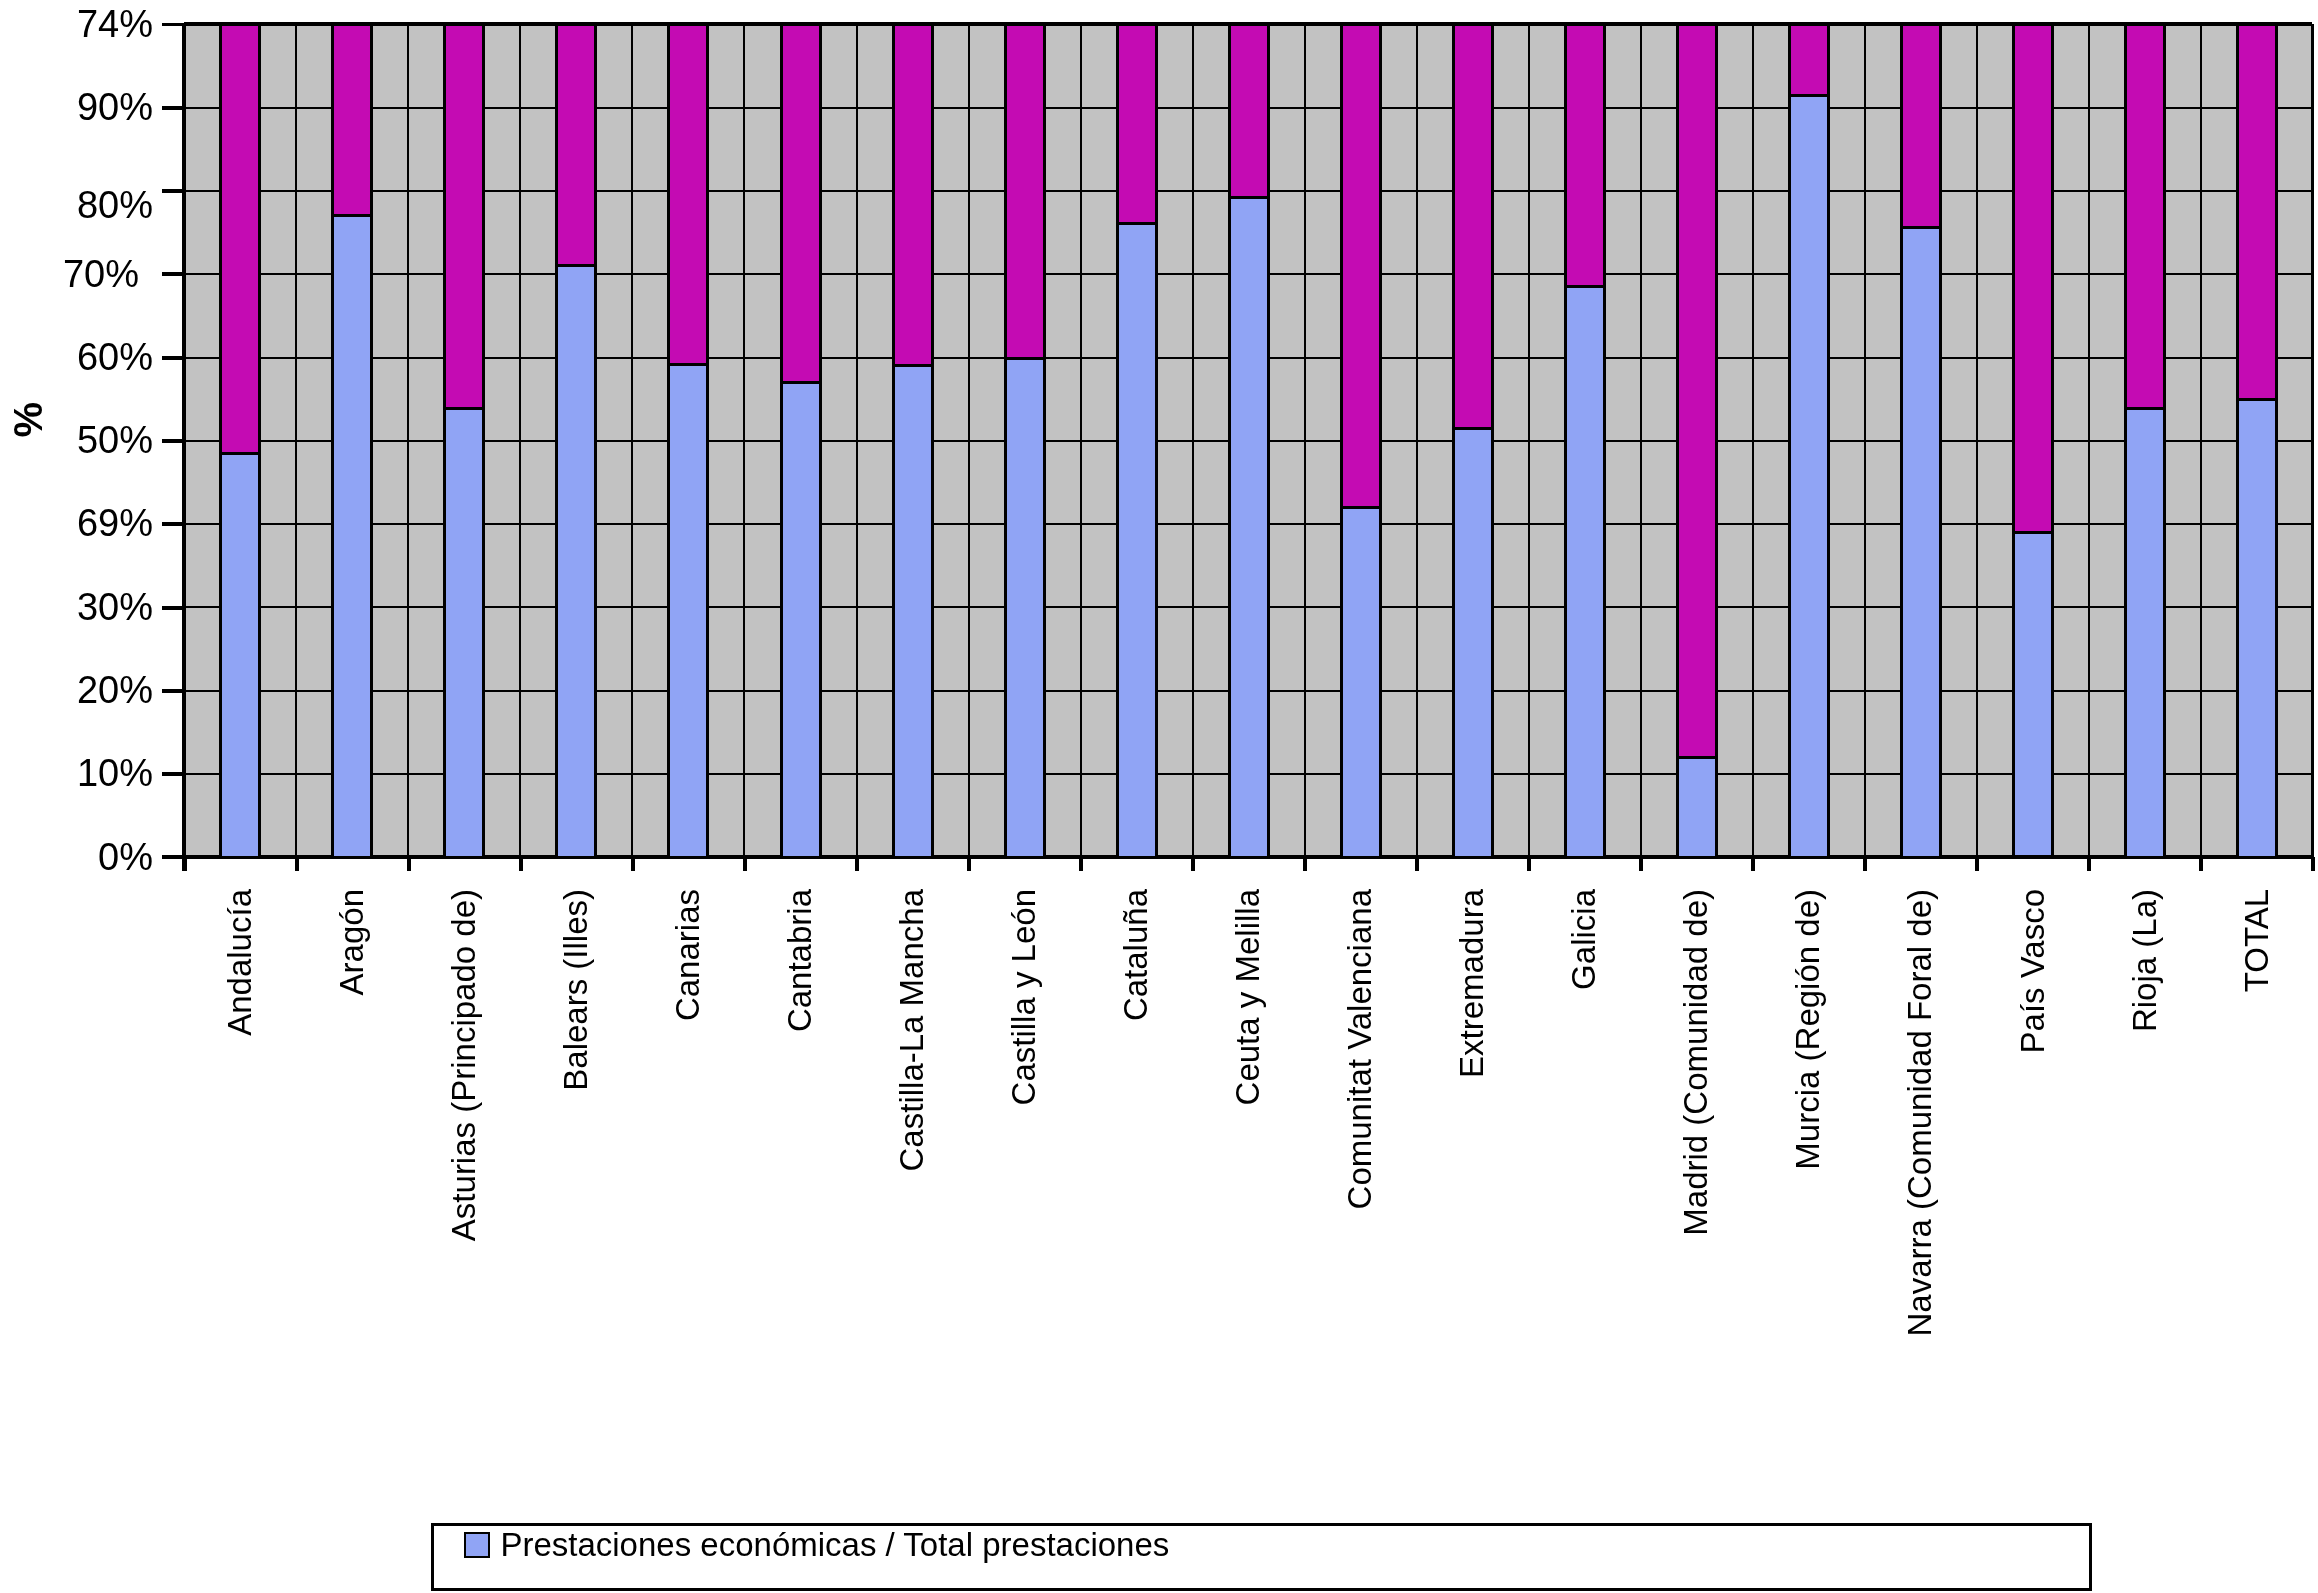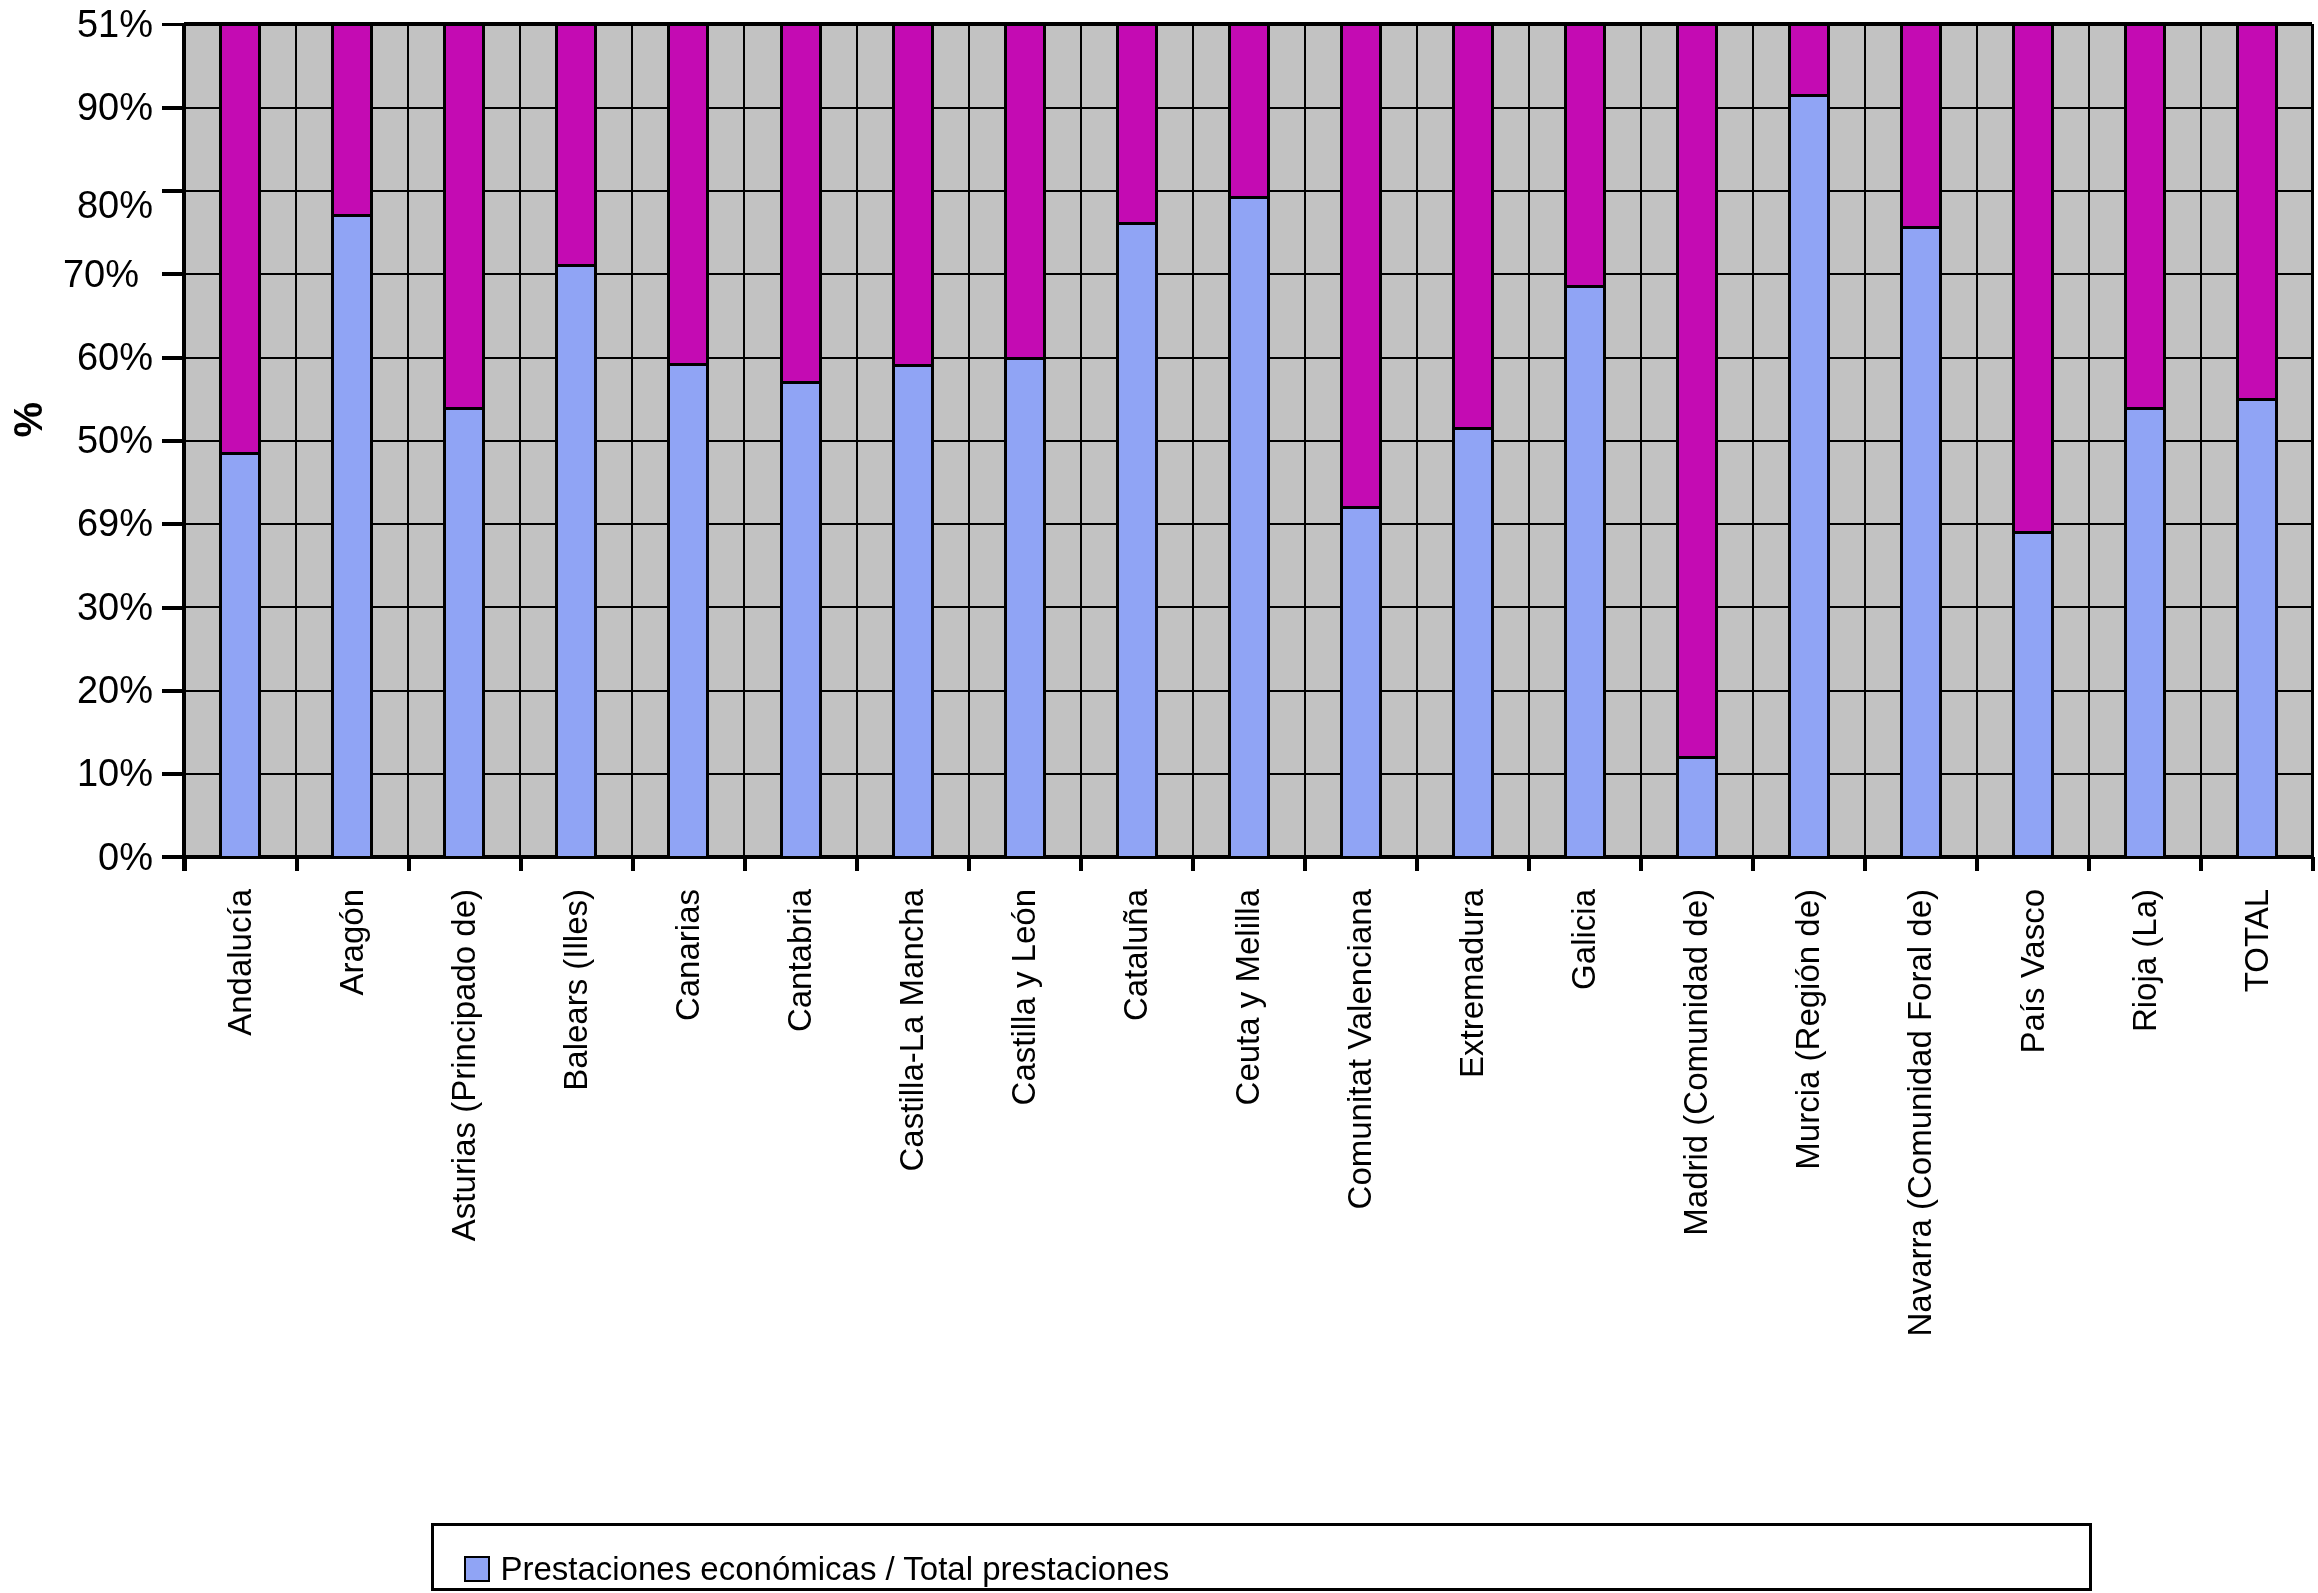--- a/index.html
+++ b/index.html
@@ -29,21 +29,21 @@
     font-size:40px;font-weight:bold;color:#000;line-height:43px;z-index:3;
     left:7px;top:402px;
   }
   #x-axis-title{
     font-size:40px;font-weight:bold;color:#000;text-align:center;
     left:184px;top:1430px;width:2128px;z-index:3;
   }
   #legend{
     left:431px;top:1523px;width:1661px;height:68px;
     background:#fff;border:3.5px solid #000;box-sizing:border-box;
-    display:flex;align-items:flex-end;padding-left:30px;z-index:5;gap:8px;
+    display:flex;align-items:flex-start;padding-left:30px;z-index:5;gap:8px;
   }
   .legend-item{display:flex;align-items:center;}
   .legend-item.second{margin-left:82px;}
   .swatch{
     width:26px;height:26px;border:2.6px solid #000;box-sizing:border-box;
     display:inline-block;
   }
   .legend-label{font-size:33px;color:#000;margin-left:10.4px;white-space:nowrap;}
 </style>
 </head>
@@ -121,21 +121,21 @@
     <div class="abs bar-seg" style="left: 1788px; top: 94px; width: 42px; height: 765px; background: rgb(144, 164, 245);"></div>
     <div class="abs bar-seg" style="left: 1900px; top: 22.6px; width: 42px; height: 207px; background: rgb(196, 11, 179);"></div>
     <div class="abs bar-seg" style="left: 1900px; top: 226px; width: 42px; height: 633px; background: rgb(144, 164, 245);"></div>
     <div class="abs bar-seg" style="left: 2012px; top: 22.6px; width: 42px; height: 512px; background: rgb(196, 11, 179);"></div>
     <div class="abs bar-seg" style="left: 2012px; top: 531px; width: 42px; height: 327px; background: rgb(144, 164, 245);"></div>
     <div class="abs bar-seg" style="left: 2124px; top: 22.6px; width: 42px; height: 388px; background: rgb(196, 11, 179);"></div>
     <div class="abs bar-seg" style="left: 2124px; top: 407px; width: 42px; height: 452px; background: rgb(144, 164, 245);"></div>
     <div class="abs bar-seg" style="left: 2236px; top: 22.6px; width: 42px; height: 379px; background: rgb(196, 11, 179);"></div>
     <div class="abs bar-seg" style="left: 2236px; top: 398px; width: 42px; height: 461px; background: rgb(144, 164, 245);"></div>
     <div class="abs tick" style="left: 162px; top: 22.6px; width: 22.6px; height: 3.5px;"></div>
-    <div class="abs ylab" style="left: 21px; top: 1.7px; width: 132px; height: 45px;">51%</div>
+    <div class="abs ylab" style="left: 21px; top: 1.7px; width: 132px; height: 45px;">74%</div>
     <div class="abs tick" style="left: 162px; top: 106px; width: 22.6px; height: 3.5px;"></div>
     <div class="abs ylab" style="left: 21px; top: 85px; width: 132px; height: 45px;">90%</div>
     <div class="abs tick" style="left: 162px; top: 189px; width: 22.6px; height: 3.5px;"></div>
     <div class="abs ylab" style="left: 21px; top: 183px; width: 132px; height: 45px;">80%</div>
     <div class="abs tick" style="left: 162px; top: 272px; width: 22.6px; height: 3.5px;"></div>
     <div class="abs ylab" style="left: 7px; top: 252px; width: 132px; height: 45px;">70%</div>
     <div class="abs tick" style="left: 162px; top: 356px; width: 22.6px; height: 3.5px;"></div>
     <div class="abs ylab" style="left: 21px; top: 335px; width: 132px; height: 45px;">60%</div>
     <div class="abs tick" style="left: 162px; top: 439px; width: 22.6px; height: 3.5px;"></div>
     <div class="abs ylab" style="left: 21px; top: 418px; width: 132px; height: 45px;">50%</div>

